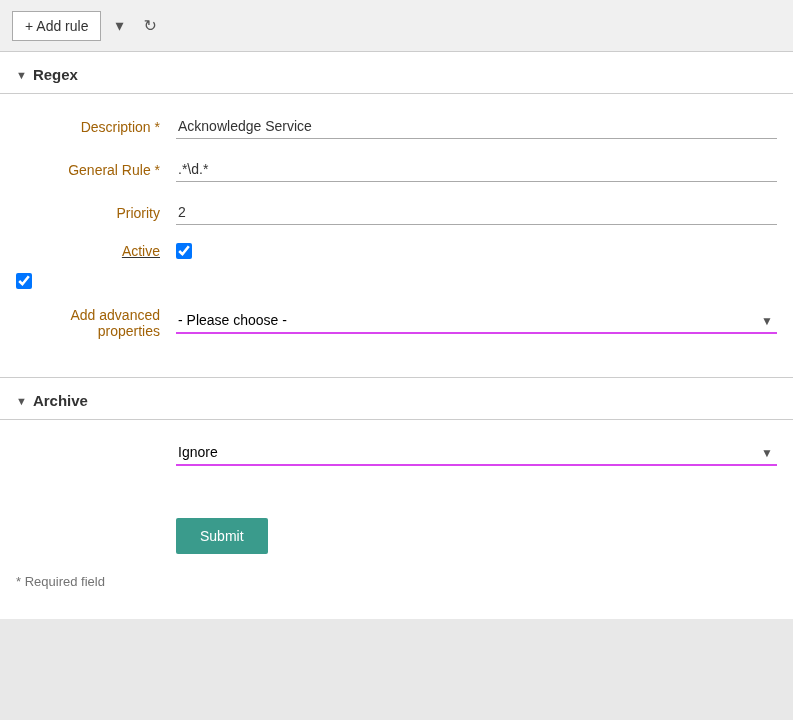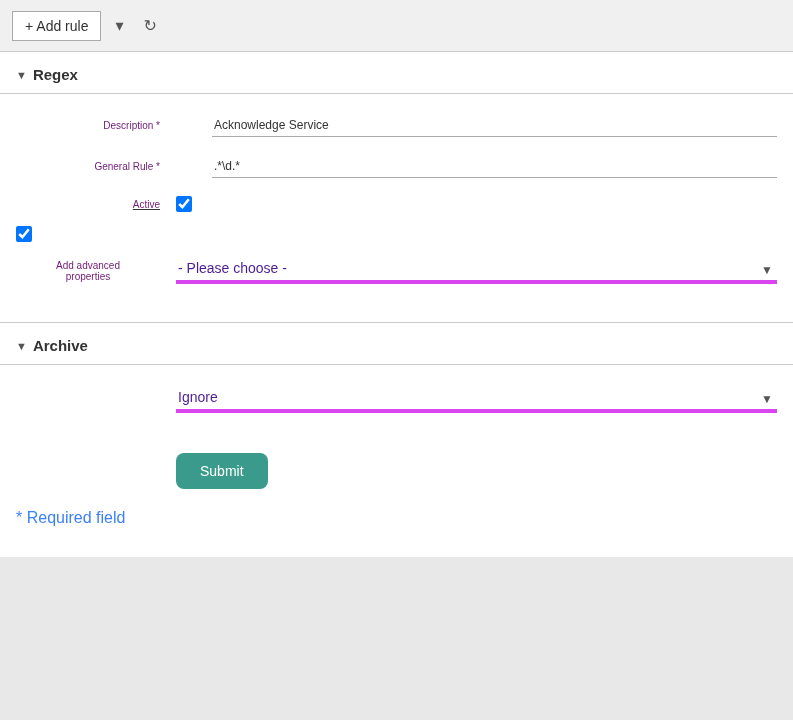--- a/index.html
+++ b/index.html
@@ -81,49 +81,48 @@
 
     .form-row.checkbox-row {
       margin-bottom: 14px;
       text-decoration: underline;
     }
 
     .form-label {
       width: 160px;
       text-align: right;
       padding-right: 16px;
-      color: #701a75;
-      font-size: 10px;
+      color: #a16207;
+      font-size: 14px;
       flex-shrink: 0;
     }
 
     .form-input {
       flex: 1;
       border: none;
       border-bottom: 1px solid #aaa;
       padding: 4px 2px;
-      font-size: 12px;
+      font-size: 14px;
       color: #333;
       outline: none;
       background: transparent;
-      margin-left: 36px;
     }
 
     .select-wrapper {
       flex: 1;
       position: relative;
     }
 
     .select-wrapper select {
       width: 100%;
       border: none;
-      border-bottom: 4px solid #d946ef;
+      border-bottom: 2px solid #d946ef;
       padding: 4px 24px 4px 2px;
       font-size: 14px;
-      color: #4c1d95;
+      color: #000000;
       outline: none;
       background: transparent;
       appearance: none;
       -webkit-appearance: none;
       cursor: pointer;
     }
 
     .select-wrapper .chevron {
       position: absolute;
       right: 4px;
@@ -151,51 +150,50 @@
       margin-top: 0;
     }
 
     .action-body {
       padding: 20px 16px 10px 16px;
     }
 
     .action-select-row {
       display: flex;
       align-items: flex-end;
-      margin-bottom: 20px;
+      margin-bottom: 32px;
     }
 
     .action-select-row .form-label {
       width: 160px;
     }
 
     .submit-row {
       padding: 10px 16px 10px 176px;
     }
 
     .btn-submit {
       background: #3a9b8c;
       color: #fff;
       border: none;
       padding: 10px 24px;
       font-size: 14px;
       cursor: pointer;
-      border-radius: 8px;
+      border-radius: 2px;
     }
 
     .required-note {
       padding: 10px 16px;
-      font-size: 16px;
-      color: #3b82f6;
+      font-size: 13px;
+      color: #737373;
     }
 
     .multi-label {
       align-self: flex-start;
       padding-top: 4px;
-      text-align: center;
     }
   </style>
 </head>
 <body>
 
 <div>
   <div class="toolbar">
     <button class="btn-add-rule">
       <span>+ Add rule</span>
     </button>
@@ -221,20 +219,24 @@
       <div class="form-row">
         <label class="form-label">Description *</label>
         <input class="form-input" type="text" value="Acknowledge Service" style="">
       </div>
 
       <div class="form-row">
         <label class="form-label">General Rule *</label>
         <input class="form-input" type="text" value=".*\d.*" style="">
       </div>
 
+      <div class="form-row">
+        <label class="form-label">Priority</label>
+        <input class="form-input" type="text" value="2" style="">
+      </div>
 
       <div class="form-row checkbox-row">
         <label class="form-label">Active</label>
         <input class="checkbox-input" type="checkbox" checked="" style="">
       </div>
 
 
       <div class="form-row checkbox-row">
         <input class="checkbox-input" type="checkbox" checked="" style="">
       </div>

